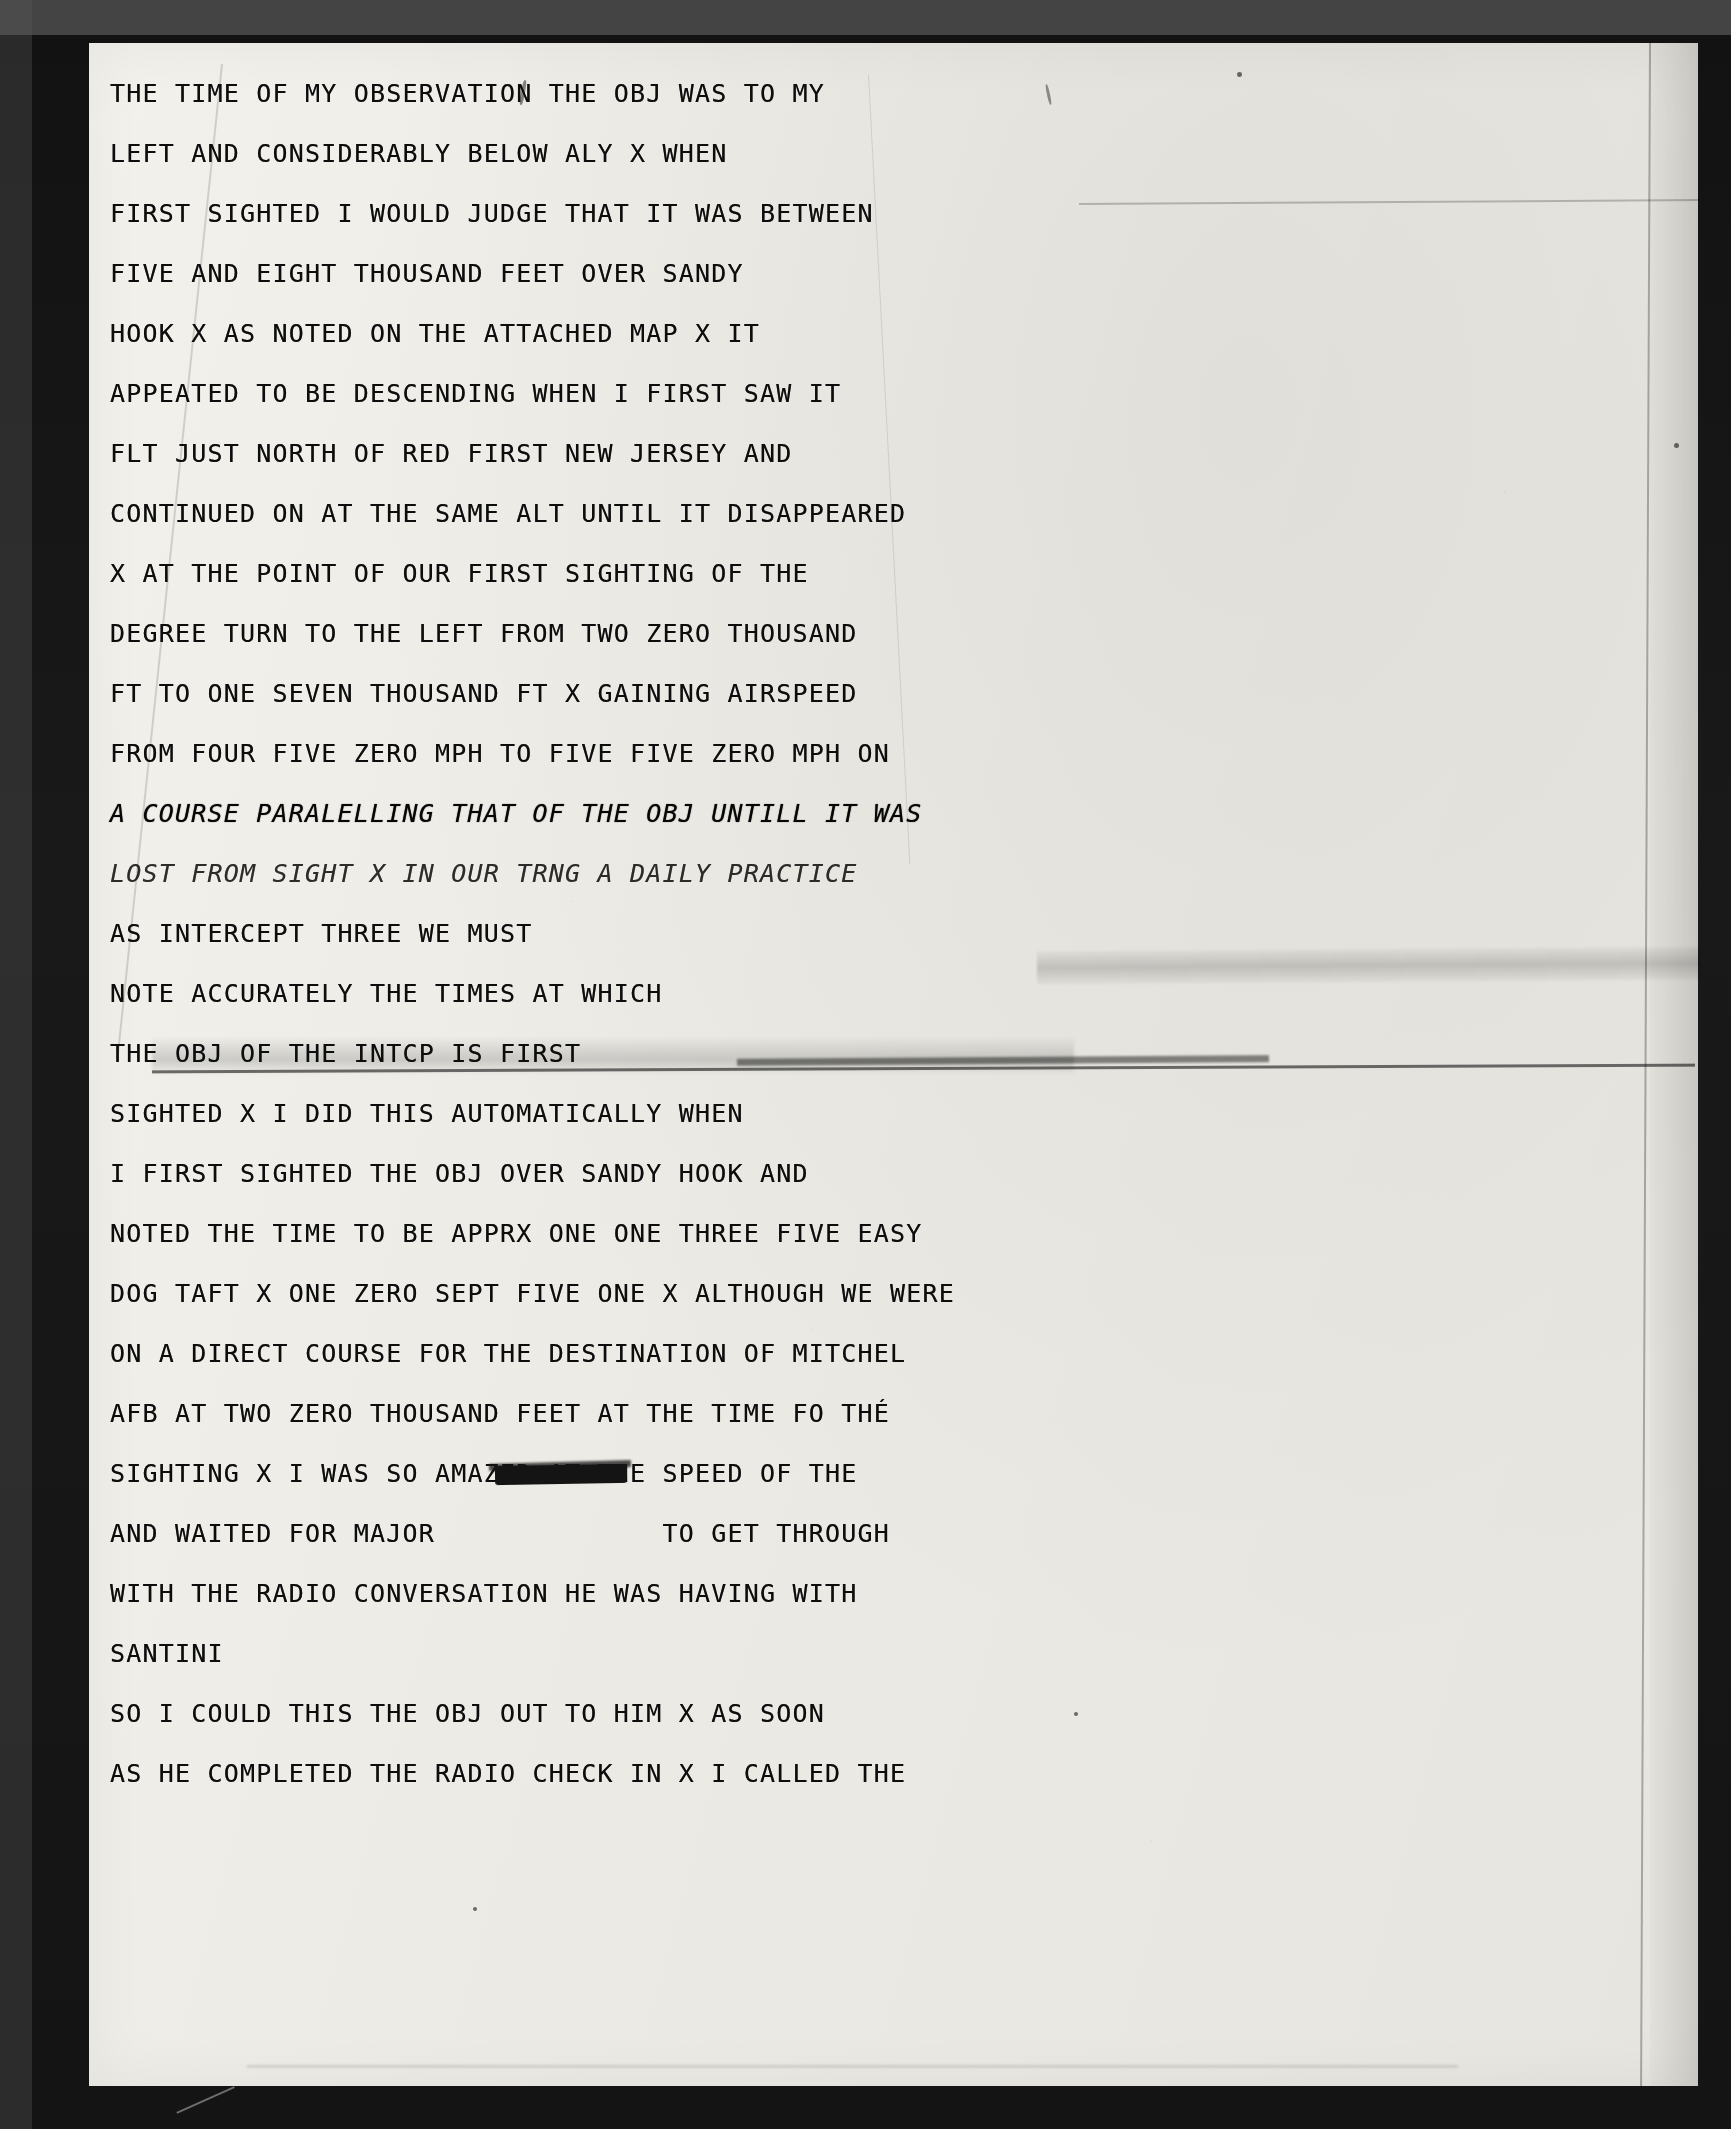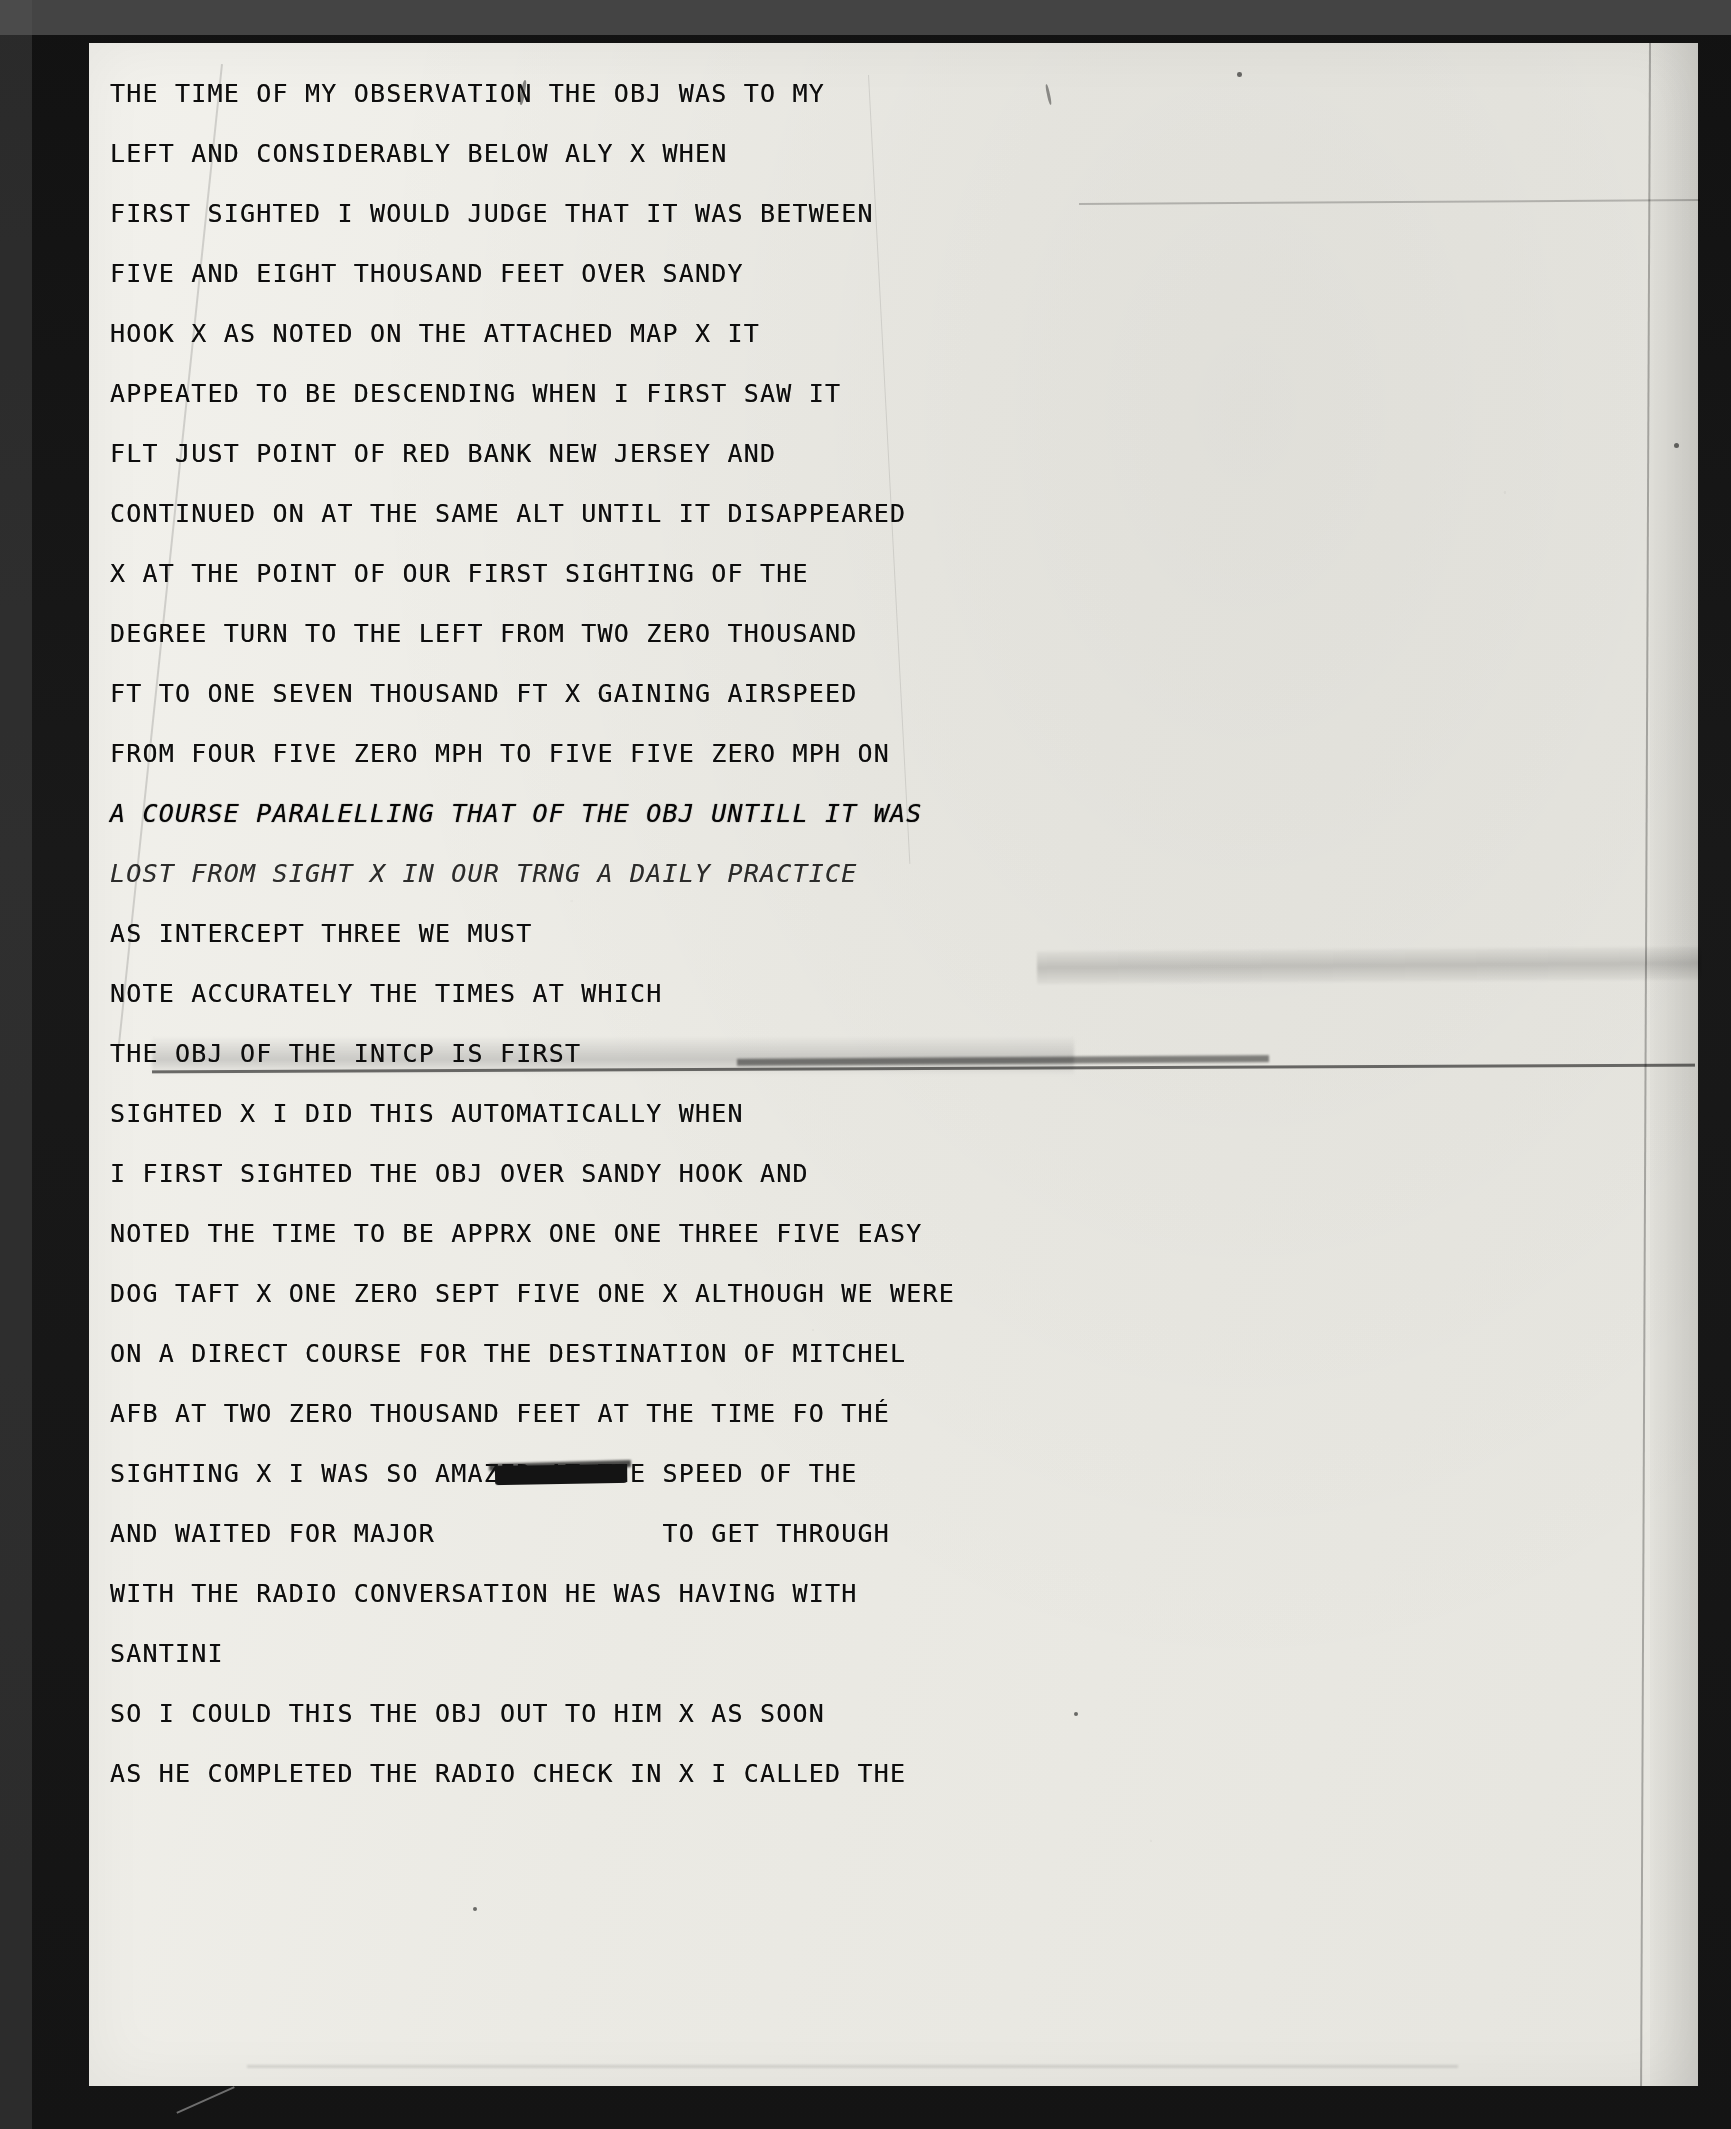--- a/index.html
+++ b/index.html
@@ -247,21 +247,21 @@
   <div class="speck" style="left:384px; top:1864px; width:4.2px; height:4.2px;"></div>
   <div class="speck" style="left:985px; top:1669px; width:4.2px; height:4.2px;"></div>
 
   <div id="typed-body">
     <div class="doc-line">THE TIME OF MY OBSERVATION THE OBJ WAS TO MY</div>
     <div class="doc-line">LEFT AND CONSIDERABLY BELOW ALY X WHEN</div>
     <div class="doc-line">FIRST SIGHTED I WOULD JUDGE THAT IT WAS BETWEEN</div>
     <div class="doc-line">FIVE AND EIGHT THOUSAND FEET OVER SANDY</div>
     <div class="doc-line">HOOK X AS NOTED ON THE ATTACHED MAP X IT</div>
     <div class="doc-line">APPEATED TO BE DESCENDING WHEN I FIRST SAW IT</div>
-    <div class="doc-line">FLT JUST POINT OF RED BANK NEW JERSEY AND</div>
+    <div class="doc-line">FLT JUST NORTH OF RED FIRST NEW JERSEY AND</div>
     <div class="doc-line">CONTINUED ON AT THE SAME ALT UNTIL IT DISAPPEARED</div>
     <div class="doc-line">X AT THE POINT OF OUR FIRST SIGHTING OF THE</div>
     <div class="doc-line">DEGREE TURN TO THE LEFT FROM TWO ZERO THOUSAND</div>
     <div class="doc-line">FT TO ONE SEVEN THOUSAND FT X GAINING AIRSPEED</div>
     <div class="doc-line">FROM FOUR FIVE ZERO MPH TO FIVE FIVE ZERO MPH ON</div>
     <div class="doc-line bolder">A COURSE PARALELLING THAT OF THE OBJ UNTILL IT WAS</div>
     <div class="doc-line struck">LOST FROM SIGHT X IN OUR TRNG A DAILY PRACTICE</div>
     <div class="doc-line">AS INTERCEPT THREE WE MUST</div>
     <div class="doc-line">NOTE ACCURATELY THE TIMES AT WHICH</div>
     <div class="doc-line">THE OBJ OF THE INTCP IS FIRST</div>

